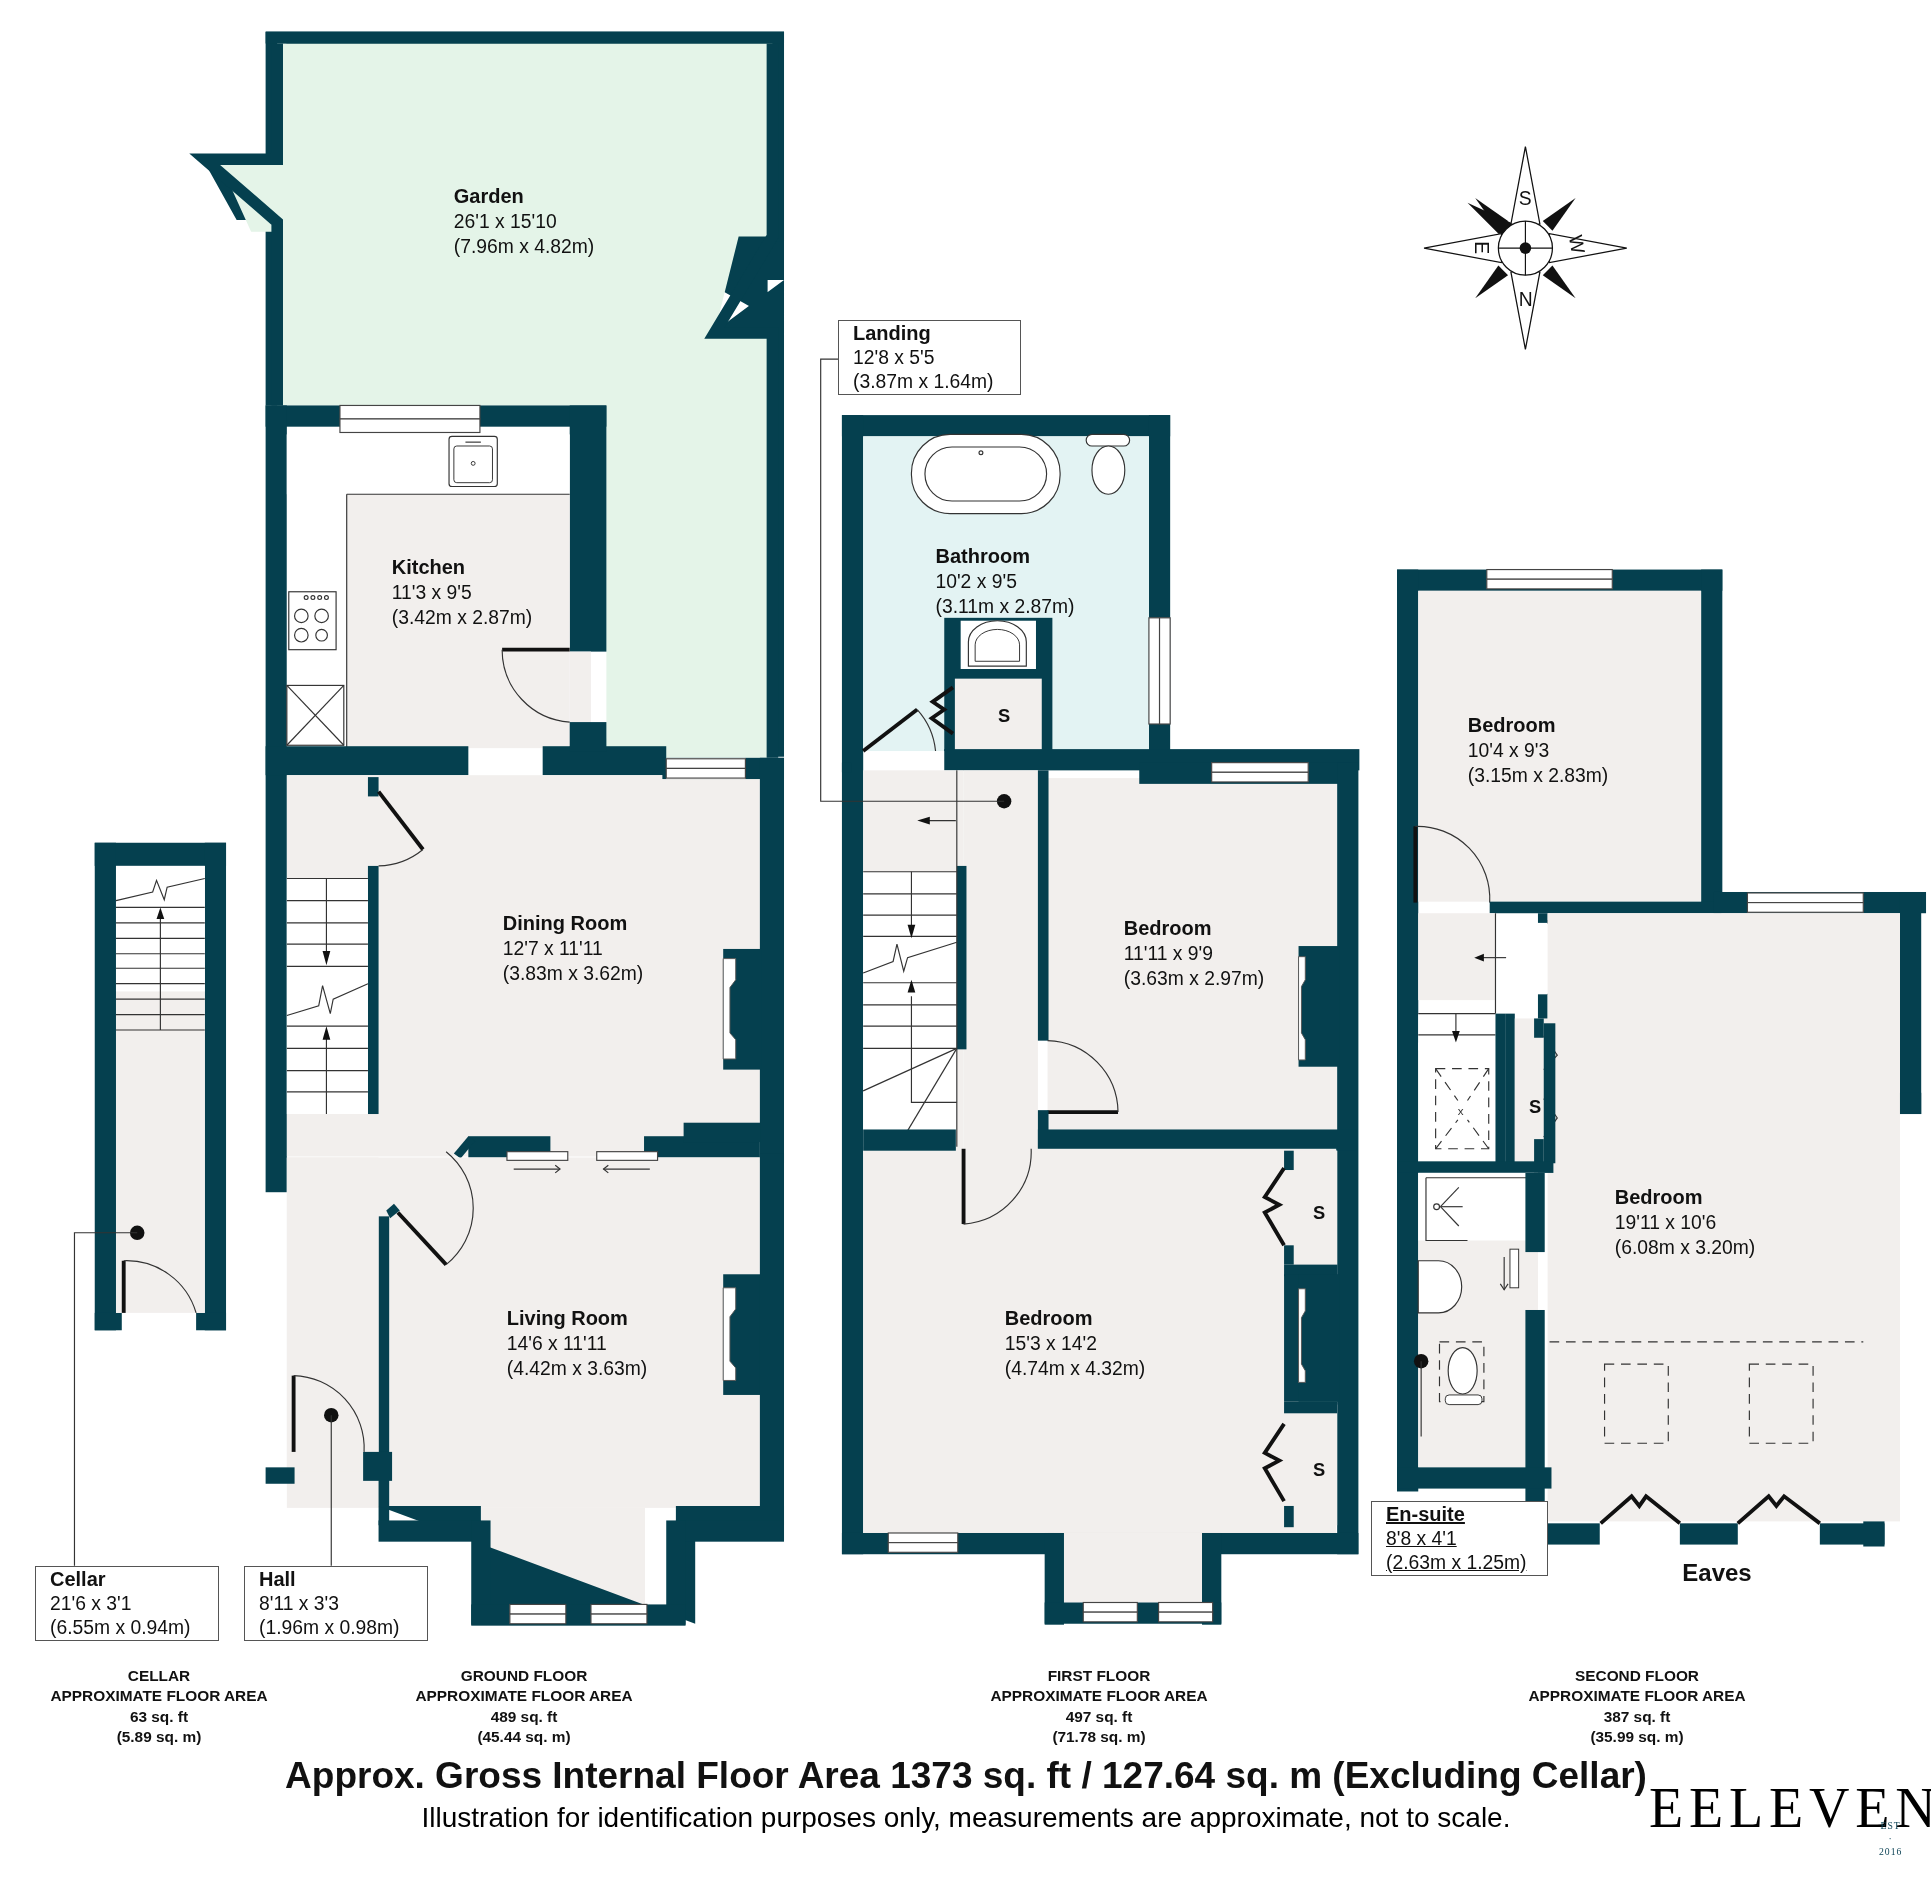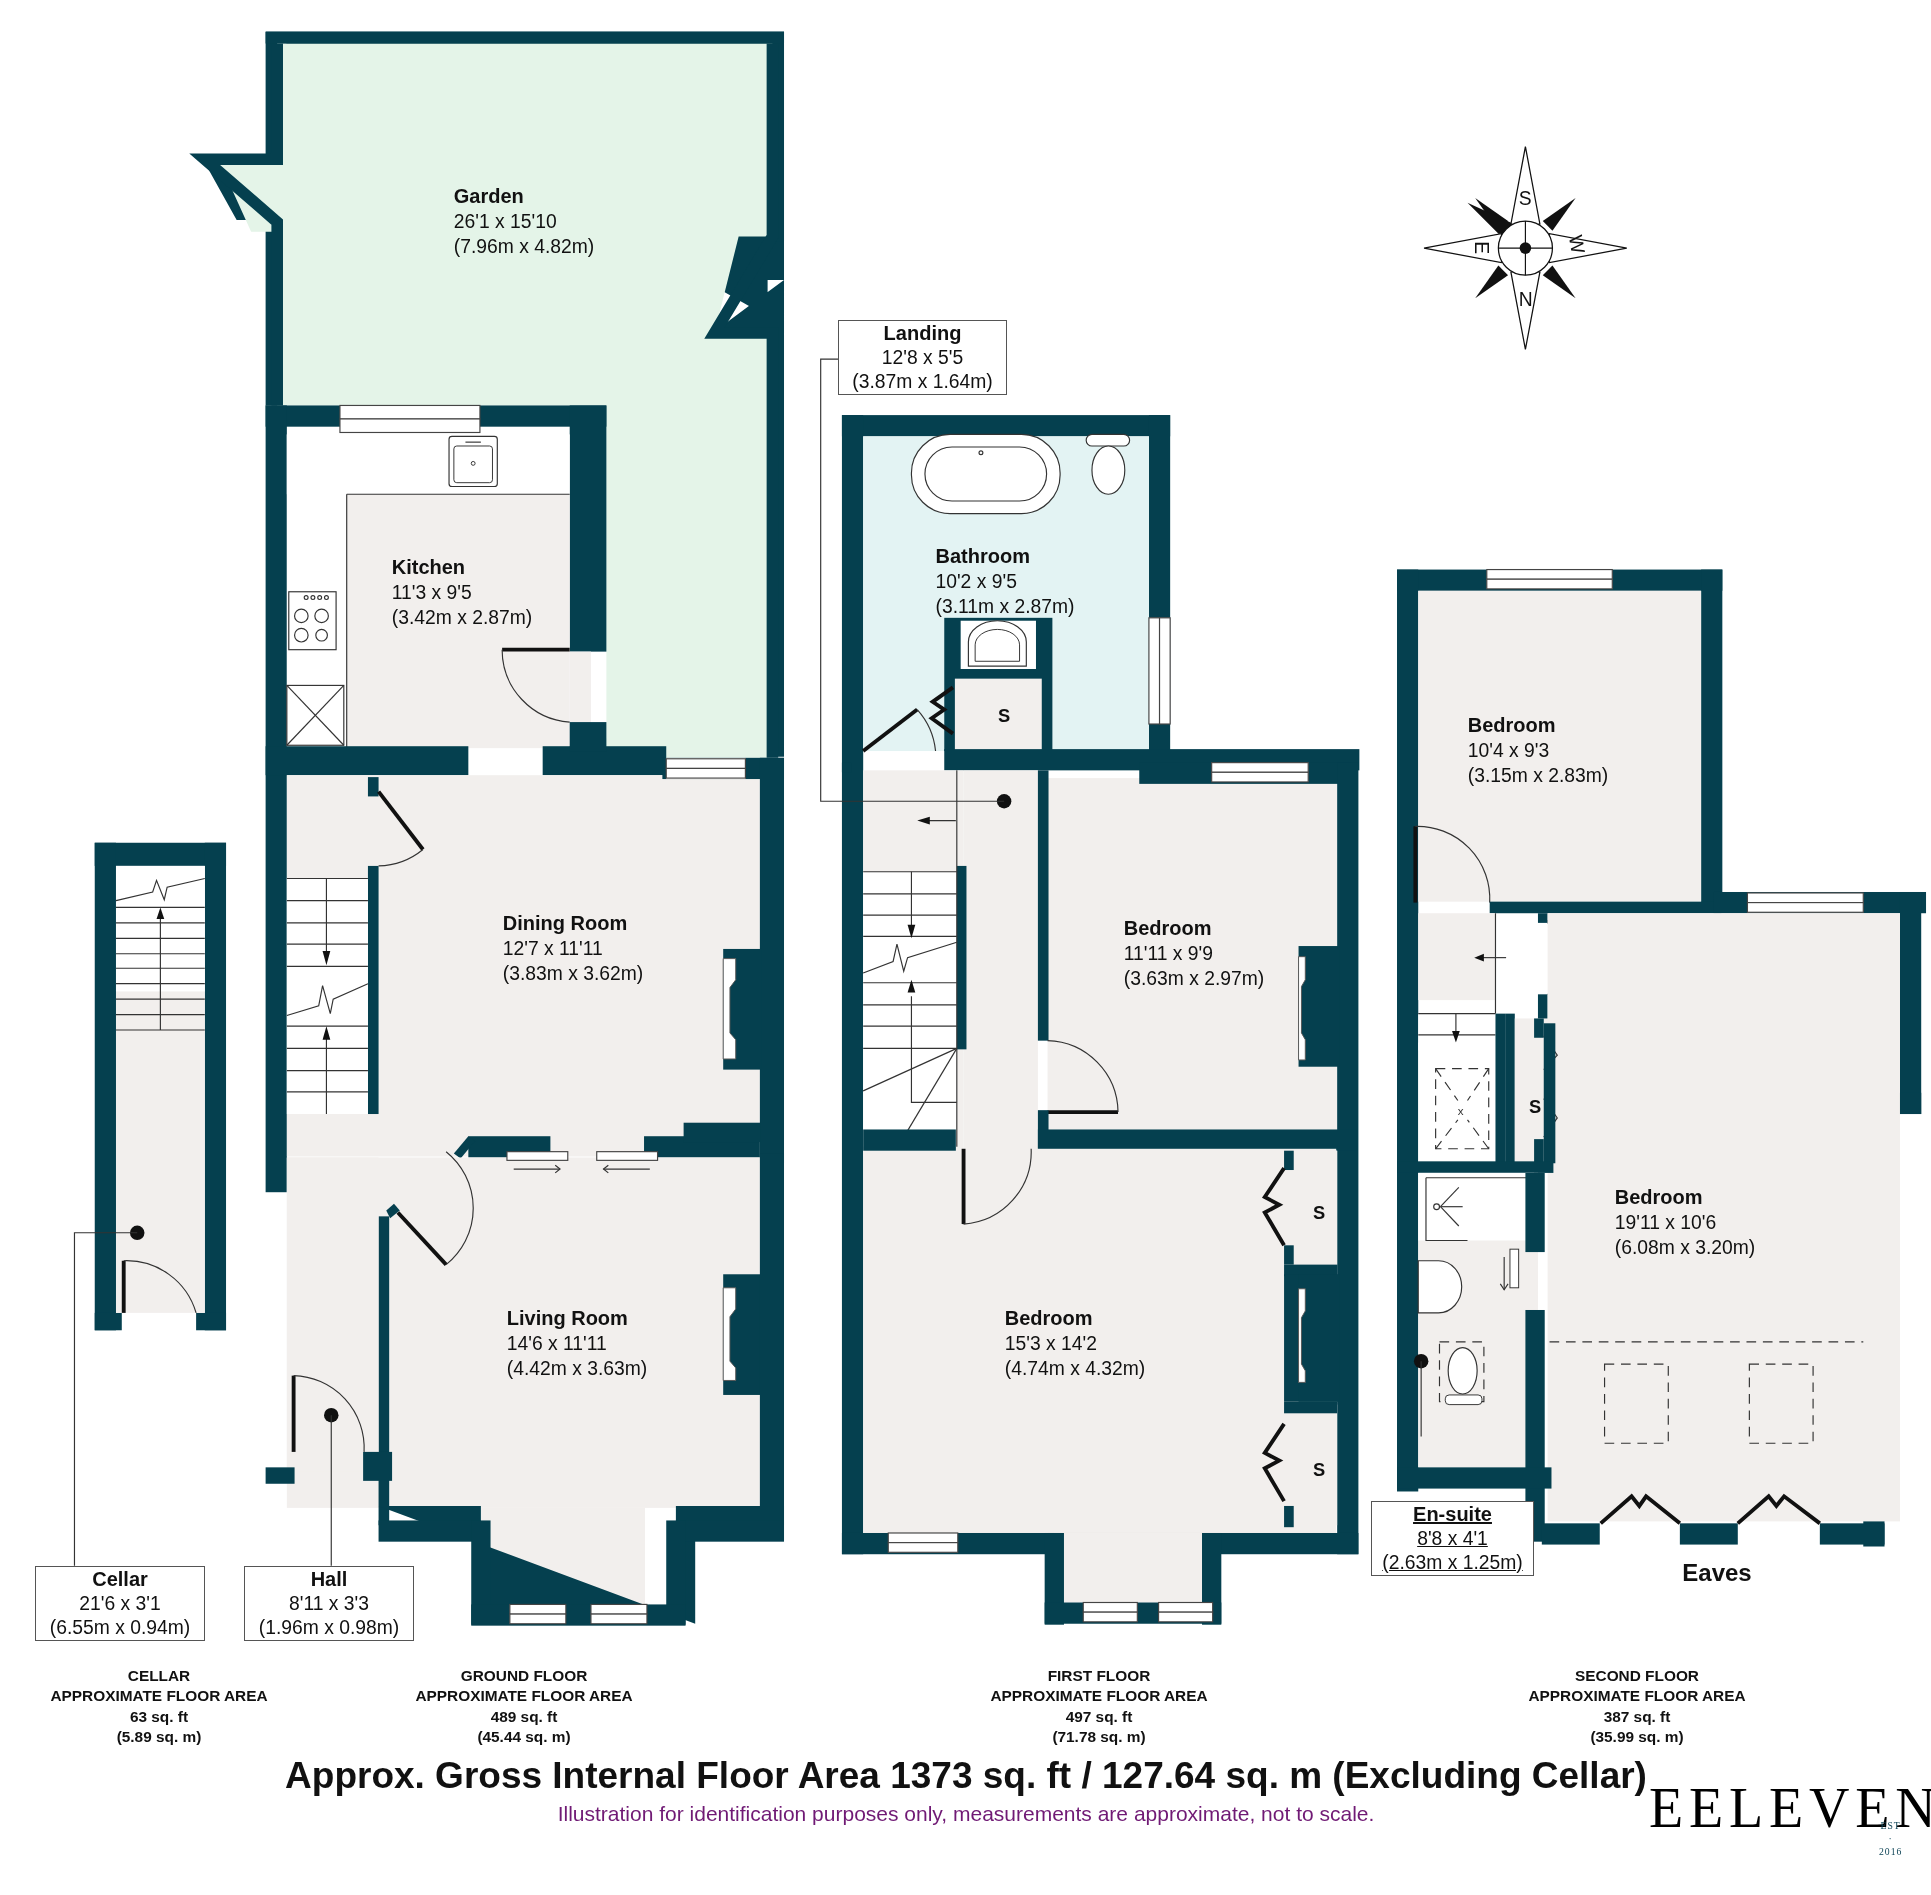--- a/index.html
+++ b/index.html
@@ -10,27 +10,27 @@
   .garden { fill: #e4f4e8; }
   .bath { fill: #e3f3f3; }
   .white { fill: #ffffff; }
   .thin { stroke: #333; stroke-width: 1.2; fill: none; }
   .dash { stroke: #333; stroke-width: 1.2; fill: none; stroke-dasharray: 10 7; }
   .doorleaf { stroke: #111; stroke-width: 4; fill: none; }
   .win { fill: #fff; stroke: #444; stroke-width: 1.2; }
   .label { position: absolute; text-align: left; transform: translateX(-50%); line-height: 1.3; white-space: nowrap; }
   .label .name { font-weight: bold; font-size: 20px; }
   .label .dim { font-size: 19.3px; }
-  .callout { position: absolute; border: 1.4px solid #555; background: #fff; text-align: center; line-height: 1.25; padding: 0 7px; }
+  .callout { position: absolute; border: 1.4px solid #555; background: #fff; line-height: 1.25; padding: 0 14px; }
   .callout .name { font-weight: bold; font-size: 20px; }
   .callout .dim { font-size: 19.3px; }
   .s-mark { position: absolute; font-weight: bold; font-size: 18.3px; transform: translate(-50%, -50%); }
   .floor-sum { position: absolute; text-align: center; transform: translateX(-50%); font-size: 15.4px; font-weight: bold; line-height: 1.32; white-space: nowrap; }
   .gross { position: absolute; left: 966px; top: 1755px; transform: translateX(-50%); font-weight: bold; font-size: 37px; white-space: nowrap; }
-  .disclaimer { position: absolute; left: 966px; top: 1802px; transform: translateX(-50%); font-size: 21px; white-space: nowrap; color: #701a75; }
+  .disclaimer { position: absolute; left: 966px; top: 1802px; transform: translateX(-50%); font-size: 28px; white-space: nowrap; color: #000000; }
   .brand { position: absolute; left: 1649px; top: 1776px; font-family: "Liberation Serif", serif; font-size: 56px; letter-spacing: 5.8px; color: #000000; }
   .brand-est { position: absolute; left: 1879px; top: 1819px; font-family: "Liberation Serif", serif; font-size: 9.7px; color: #0e4456; text-align: center; line-height: 1.35; letter-spacing: 1px; }
   .eaves { position: absolute; font-weight: bold; font-size: 24px; transform: translateX(-50%); }
   .compass-letter { font-family: "Liberation Sans", sans-serif; font-size: 20px; fill: #111; }
 </style>
 </head>
 <body>
 
 <svg class="plan" width="1931" height="1895" viewBox="0 0 2000 1963" xmlns="http://www.w3.org/2000/svg">
 

